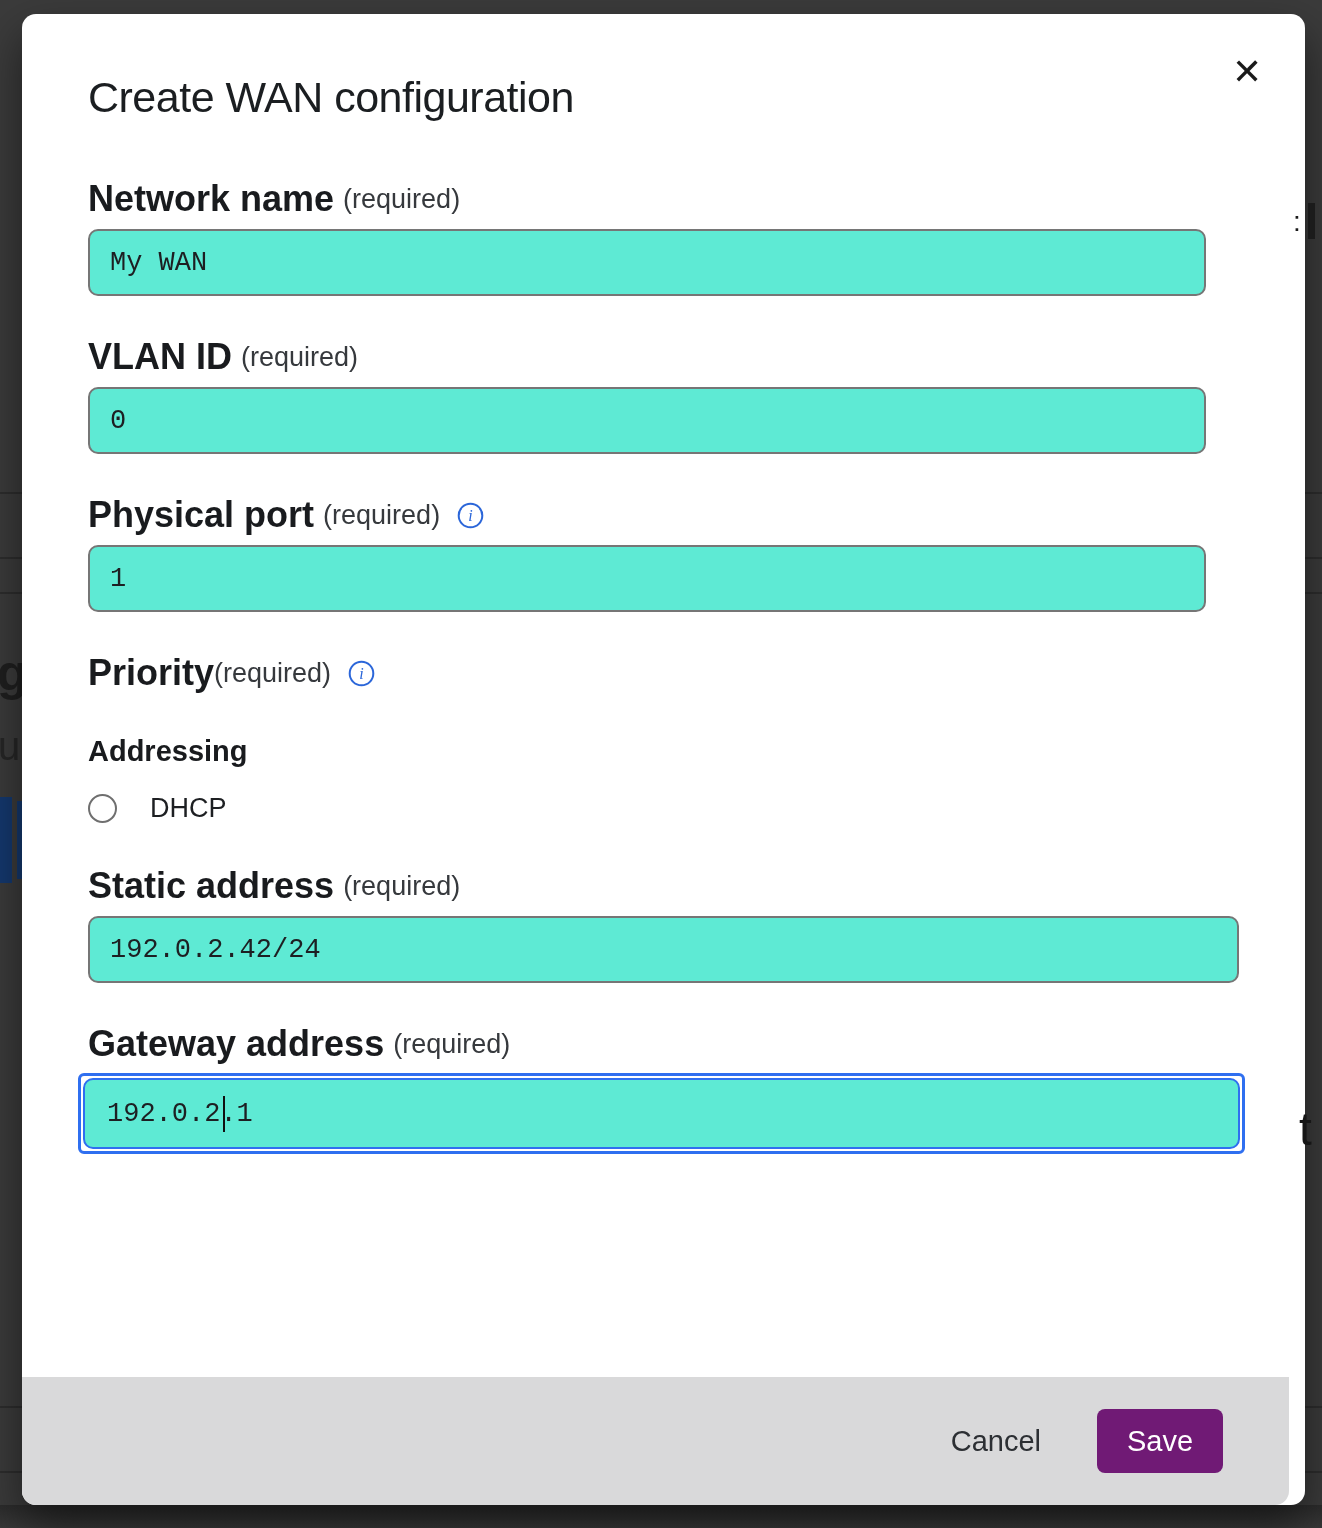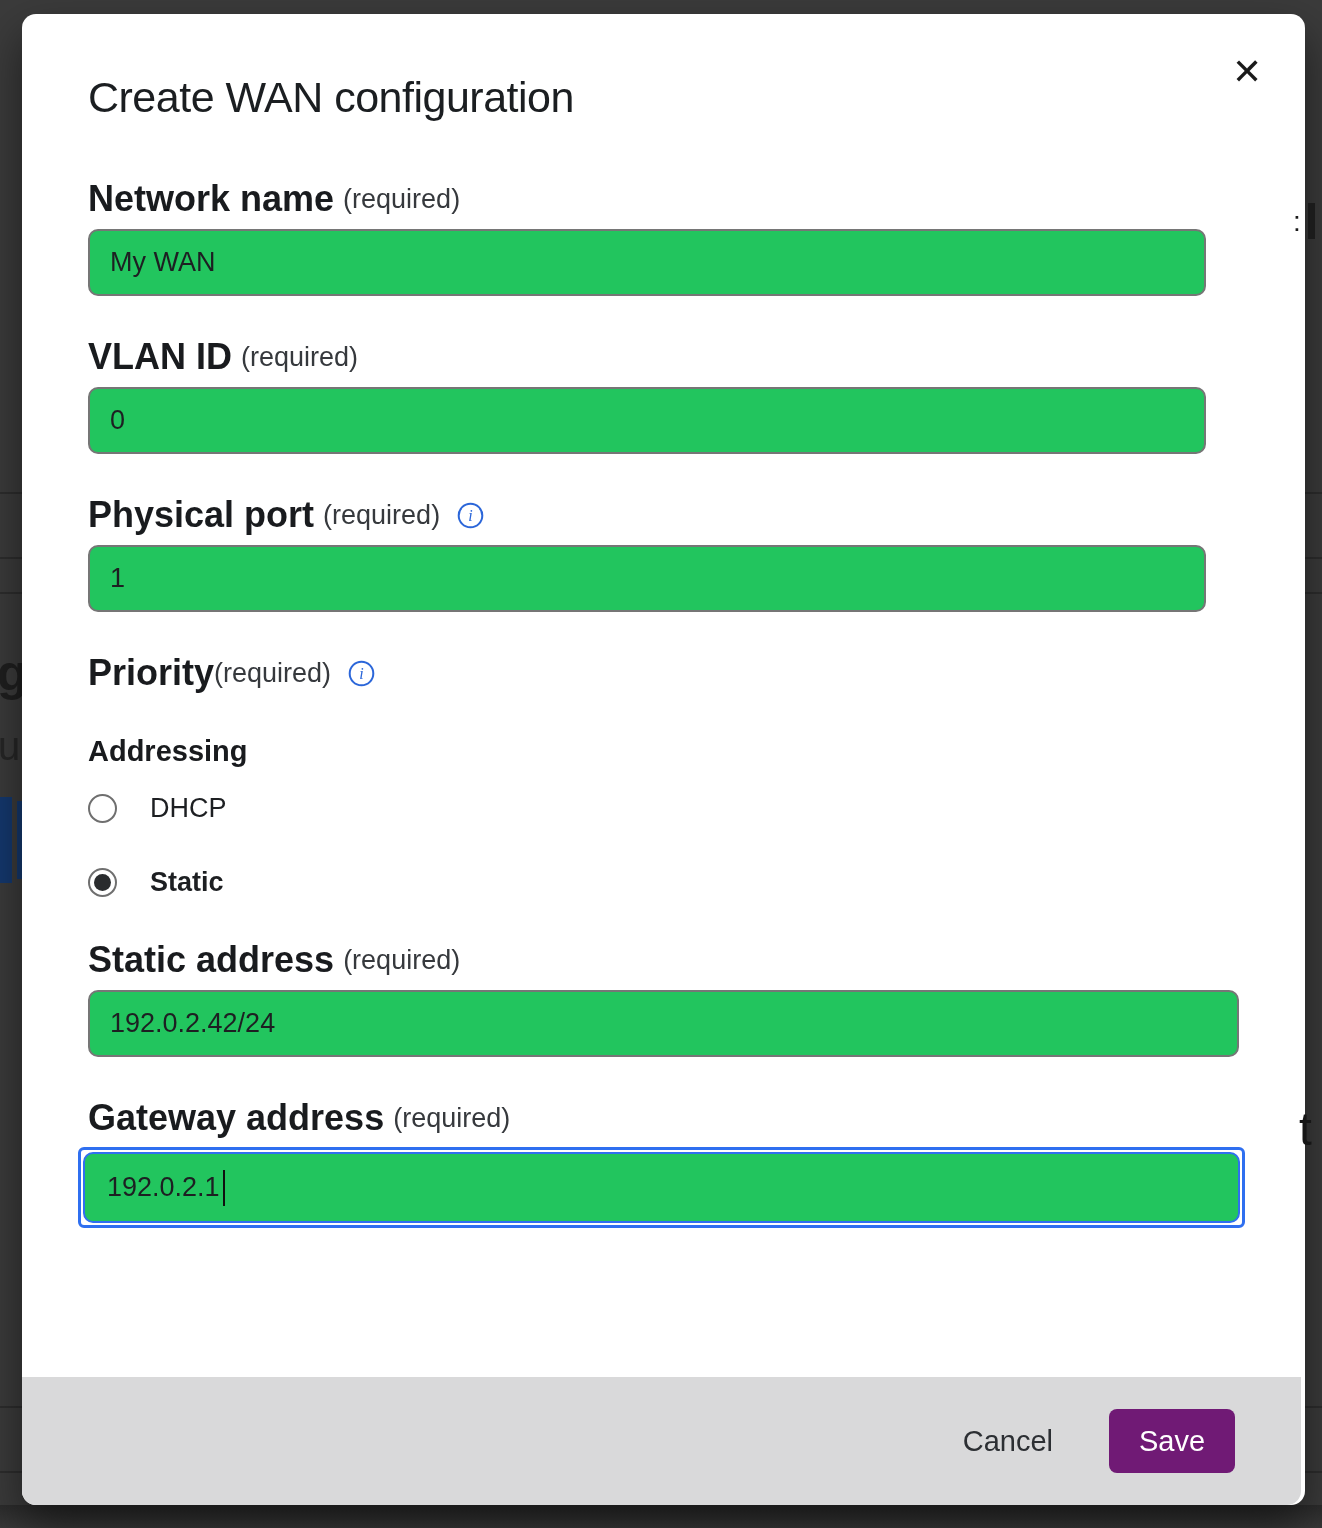--- a/index.html
+++ b/index.html
@@ -43,23 +43,23 @@
   
   .group{margin-top:44px;}
   .group.first{margin-top:60px;}
   .label-row{display:flex;align-items:center;height:34px;}
   .lbl{font-size:36px;font-weight:700;color:#191b1e;}
   .req{font-size:27px;font-weight:400;color:#36393d;margin-left:9px;}
   .req.tight{margin-left:0;}
   .info-icon{margin-left:17px;display:inline-flex;cursor:pointer;}
   .txt{
     display:block;margin-top:13px;height:67px;
-    border:2px solid #767676;border-radius:10px;background:#22c55e;
+    border:2px solid #767676;border-radius:10px;background:#5eead4;
     font-size:27px;color:#1d1f22;padding:0 20px;box-sizing:border-box;
-    font-family:Liberation Sans, sans-serif;outline:none;
+    font-family:Liberation Mono, monospace;outline:none;
   }
   .w-narrow{width:1118px;}
   .w-wide{width:1151px;}
   
   .section-heading{margin-top:44px;font-size:29px;font-weight:700;color:#191b1e;line-height:34px;}
   .radio-row{display:flex;align-items:center;margin-top:23px;height:34px;cursor:pointer;}
   .radio-row.second{margin-top:40px;}
   .radio{
     width:29px;height:29px;border:2px solid #6f6f6f;border-radius:50%;
     box-sizing:border-box;position:relative;flex:0 0 auto;background:#fff;
@@ -79,21 +79,21 @@
   .focus-wrap .txt{
     margin-top:0;width:100%;height:71px;border:2px solid #2f6ff0;border-radius:10px;
     padding:0 22px;
   }
   .caret{
     position:absolute;left:142px;top:50%;transform:translateY(-50%);
     width:2px;height:36px;background:#101010;
   }
   
   .footer{
-    position:absolute;left:0;right:4px;bottom:0;height:128px;
+    position:absolute;left:0;right:16px;bottom:0;height:128px;
     background:#d9d9da;border-radius:0 0 14px 14px;
     display:flex;align-items:center;justify-content:flex-end;
     gap:50px;padding-right:66px;box-sizing:border-box;
   }
   .cancel-btn{
     background:none;border:none;font-size:29px;color:#2c2f33;cursor:pointer;
     font-family:"Liberation Sans",sans-serif;padding:10px 6px;
   }
   .save-btn{
     width:126px;height:64px;background:#701a75;color:#ffffff;border:none;
@@ -171,24 +171,20 @@
       </div>
     </div>
 
     <div class="section-heading">Addressing</div>
 
     <div class="radio-row">
       <span class="radio"></span>
       <span class="radio-label">DHCP</span>
     </div>
 
-    <div class="radio-row second">
-      <span class="radio checked"></span>
-      <span class="radio-label bold">Static</span>
-    </div>
 
     <div class="group" style="">
       <div class="label-row">
         <span class="lbl">Static address</span>
         <span class="req">(required)</span>
       </div>
       <input class="txt w-wide" type="text" value="192.0.2.42/24" style="">
     </div>
 
     <div class="group">

